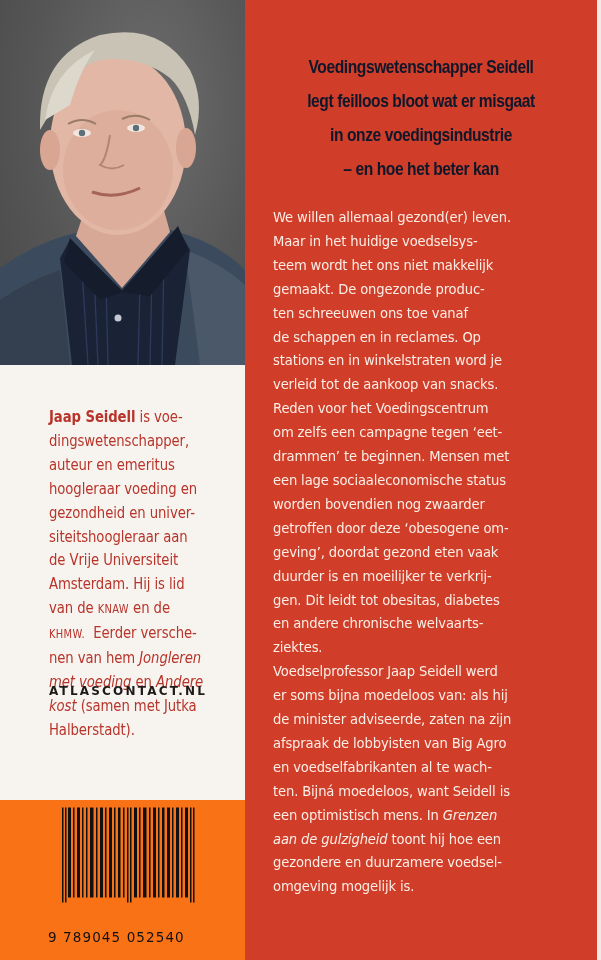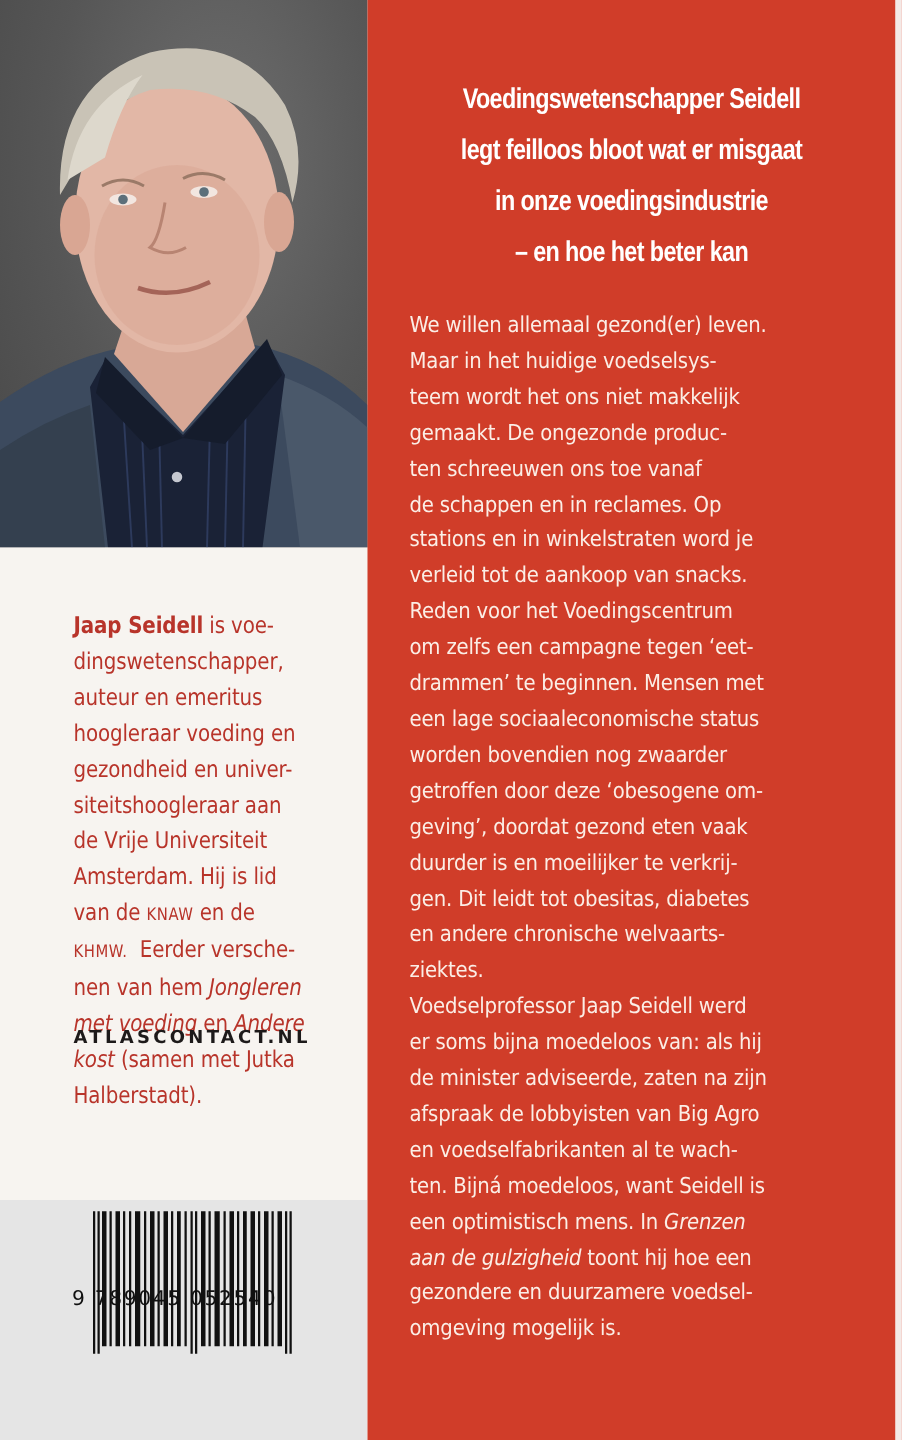--- a/index.html
+++ b/index.html
@@ -1,19 +1,19 @@
 <!DOCTYPE html>
 <html><head>
   <meta charset="utf-8">
   <style>
     * { box-sizing: border-box; margin: 0; padding: 0; }
     html, body { width: 601px; height: 960px; overflow: hidden; background: #ffffff; }
     body { position: relative; font-family: "Liberation Sans", sans-serif; }
 
-    .left-col { position: absolute; left: 0; top: 0; width: 245px; height: 960px; background: #e5e5e5; }
+    .left-col { position: absolute; left: 0; top: 0; width: 245px; height: 960px; background: #f97316; }
     .photo {
       position: absolute; left: 0; top: 0; width: 245px; height: 365px; overflow: hidden;
       background: radial-gradient(ellipse at 60% 30%, #6e6e6e 0%, #565656 55%, #484848 100%);
     }
     .photo svg { position: absolute; left: 0; top: 0; }
 
     .bio-panel {
       position: absolute; left: 0; top: 365px; width: 245px; height: 435px;
       background: #f7f4f0;
     }
@@ -29,34 +29,34 @@
     .bio-text em { font-style: italic; }
 
     .publisher {
       position: absolute; left: 49px; top: 319px; color: #1d1a1a;
       font-family: "DejaVu Sans", sans-serif; font-weight: bold;
       font-size: 12px; letter-spacing: 2.2px; white-space: nowrap;
     }
 
     .barcode { position: absolute; left: 62px; top: 800px; width: 140px; height: 110px; }
     .barcode-digits {
-      position: absolute; left: 48px; top: 858px; font-family: "DejaVu Sans", sans-serif;
+      position: absolute; left: 48px; top: 929px; font-family: "DejaVu Sans", sans-serif;
       font-size: 13.5px; color: #111; letter-spacing: 1.1px; white-space: nowrap;
       background: transparent;
     }
 
     .red-col {
       position: absolute; left: 245px; top: 0; width: 352px; height: 960px;
       background: #d03d29;
     }
     .edge-strip { position: absolute; left: 597px; top: 0; width: 4px; height: 960px; background: #f4e9e6; }
 
     .headline {
       position: absolute; left: 0; top: 50px; width: 352px; text-align: center;
-      color: #ffffff; font-family: "Liberation Sans", sans-serif; font-weight: bold;
+      color: #0f172a; font-family: "Liberation Sans", sans-serif; font-weight: bold;
       font-size: 19px; line-height: 34px; letter-spacing: -0.5px;
     }
     .headline .line { display: block; white-space: nowrap; transform: scaleX(0.82); }
 
     .body-text {
       position: absolute; left: 28px; top: 205px; width: 310px;
       color: #fbeee6; font-family: "DejaVu Sans", sans-serif; font-size: 14.6px;
       line-height: 23.9px; letter-spacing: -0.15px;
       transform: scaleX(0.9); transform-origin: left top;
     }

